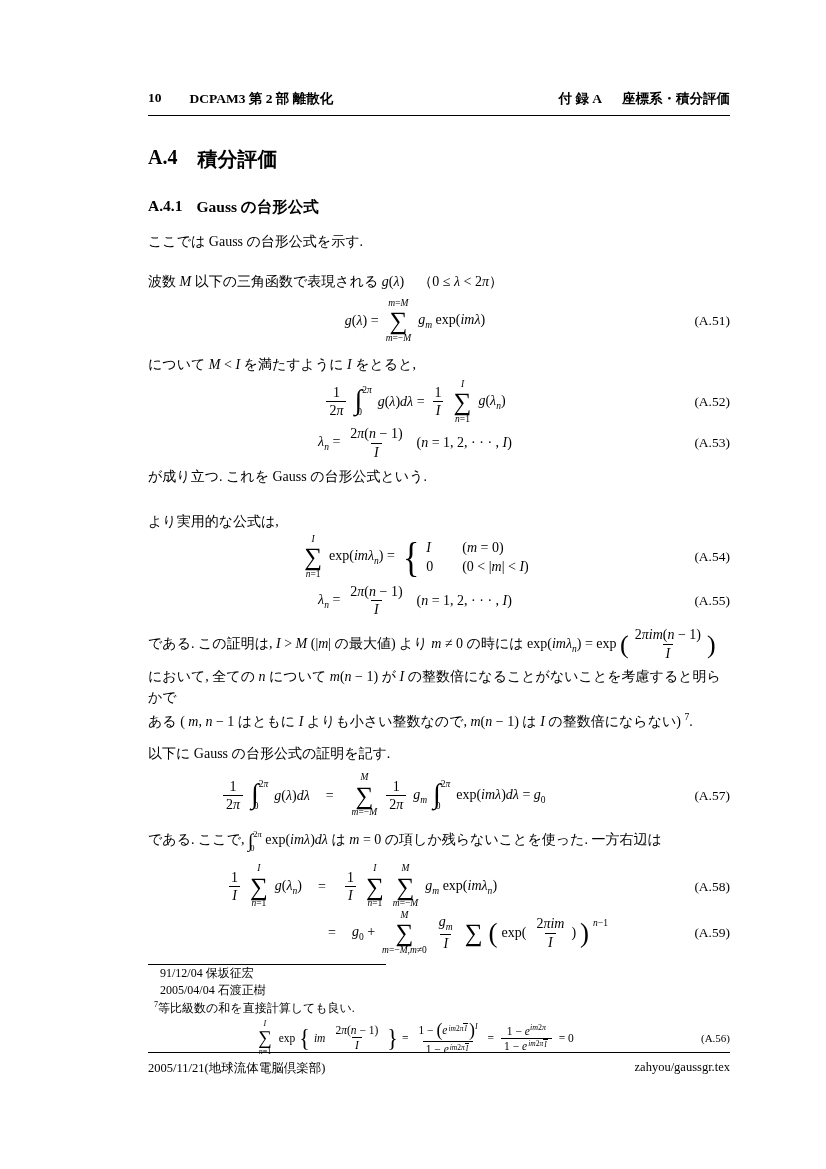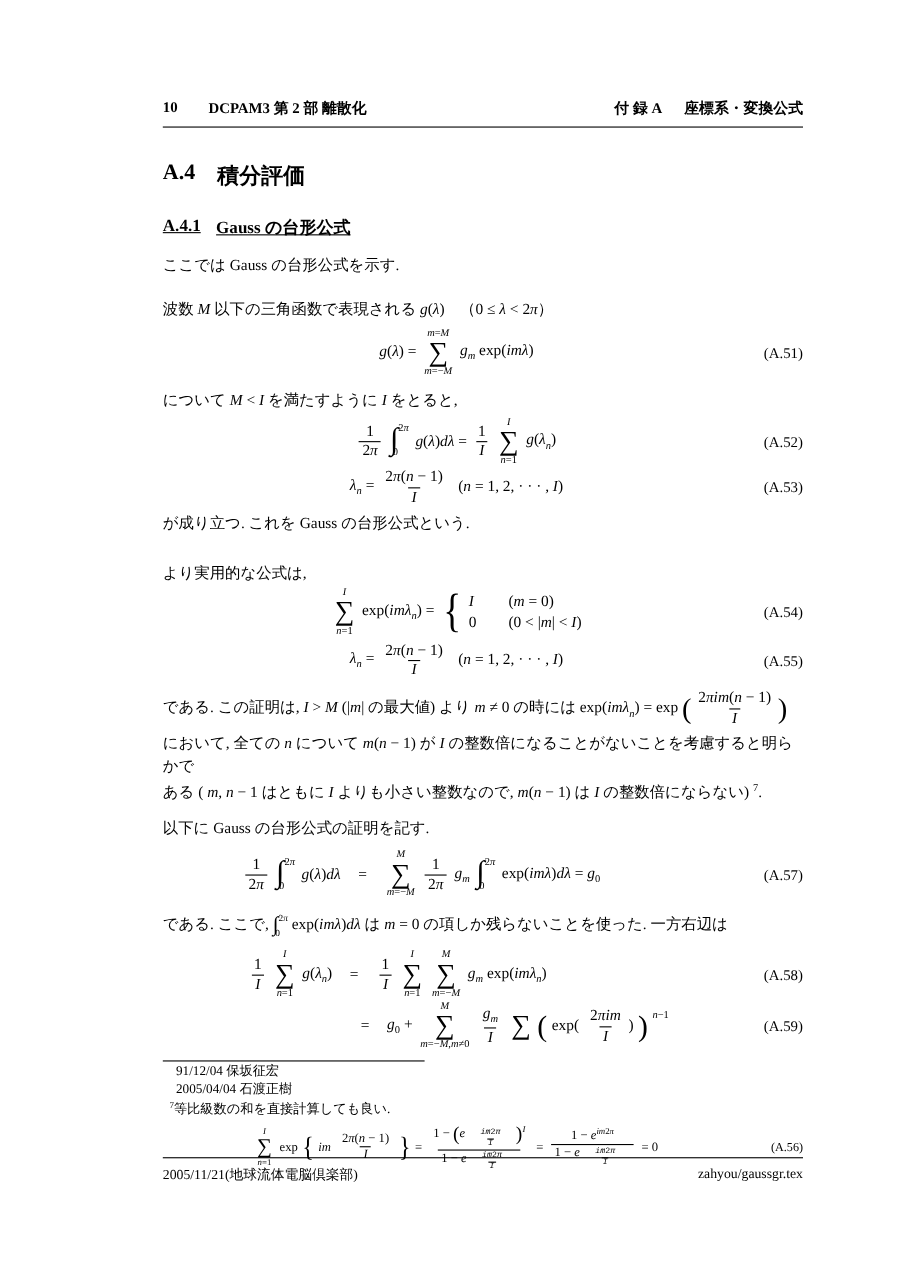--- a/index.html
+++ b/index.html
@@ -9,21 +9,21 @@
 
   
   .pagehead { display:flex; justify-content:space-between; align-items:flex-end;
               padding-top:90px; padding-bottom:7px; border-bottom:1px solid #000;
               font-weight:bold; font-size:13.5px; }
   .ph-left  { display:flex; gap:28px; }
   .ph-right { display:flex; gap:20px; }
 
   
   .h1 { display:flex; gap:20px; font-size:20px; font-weight:bold; margin-top:30px; }
-  .h2 { display:flex; gap:14px; font-size:15.5px; font-weight:bold; margin-top:24px;text-decoration:underline; }
+  .h2 { display:flex; gap:14px; font-size:15.5px; font-weight:bold; margin-top:24px; }
 
   
   .para { font-size:14px; line-height:1.5; margin-top:17px; }
   .para.mt-sm { margin-top:9px; }
   .para.mt-xs { margin-top:5px; }
   .para.tight { margin-top:2px; }
   .para.big   { margin-top:24px; }
   i { font-style:italic; }
   sub, sup { font-size:68%; }
 
@@ -76,22 +76,22 @@
   
   .fnrule { width:238px; border-top:1px solid #000; margin-top:8px; }
   .fnline { font-size:12px; line-height:1.3; margin-left:12px; margin-top:1px; }
   .fnline.fnote { margin-left:6px; }
   .eqrow.fn { font-size:11.5px; margin-top:3px; }
   .eqrow.fn .bigop .op { font-size:19px; }
   .eqrow.fn .bigop .lim { font-size:8px; }
   .eqrow.fn .eqnum { font-size:11px; }
   .fbrace { font-size:22px; font-weight:300; line-height:1; transform:scaleY(1.15); }
   .se { font-size:8px; }
-  .tf { display:inline-flex; flex-direction:column; align-items:center; font-size:7.5px;
-        line-height:1.2; vertical-align:0.45em; margin:0 14px;font-family:Liberation Mono, monospace; }
+  .tf { display:inline-flex; flex-direction:row; align-items:center; font-size:7.5px;
+        line-height:1.2; vertical-align:0.45em; margin:0 1px; }
   .tf > span:last-child { border-top:0.6px solid #000; padding:0 1px; }
   .bp { font-size:1.55em; font-weight:300; vertical-align:-0.12em; }
 
   
   .pagefoot { position:absolute; left:148px; top:1052px; width:582px;
               border-top:1px solid #000; padding-top:7px;
               display:flex; justify-content:space-between; font-size:12.5px;text-align:center; }
 </style>
 </head>
 <body>
@@ -99,21 +99,21 @@
 <div class="page">
   <div class="content">
 
     <div class="pagehead">
       <div class="ph-left">
         <span>10</span>
         <span>DCPAM3 第 2 部 離散化</span>
       </div>
       <div class="ph-right">
         <span>付 録 A</span>
-        <span>座標系・変換公式</span>
+        <span>座標系・積分評価</span>
       </div>
     </div>
 
     <div class="h1">
       <span>A.4</span>
       <span>積分評価</span>
     </div>
 
     <div class="h2">
       <span>A.4.1</span>

